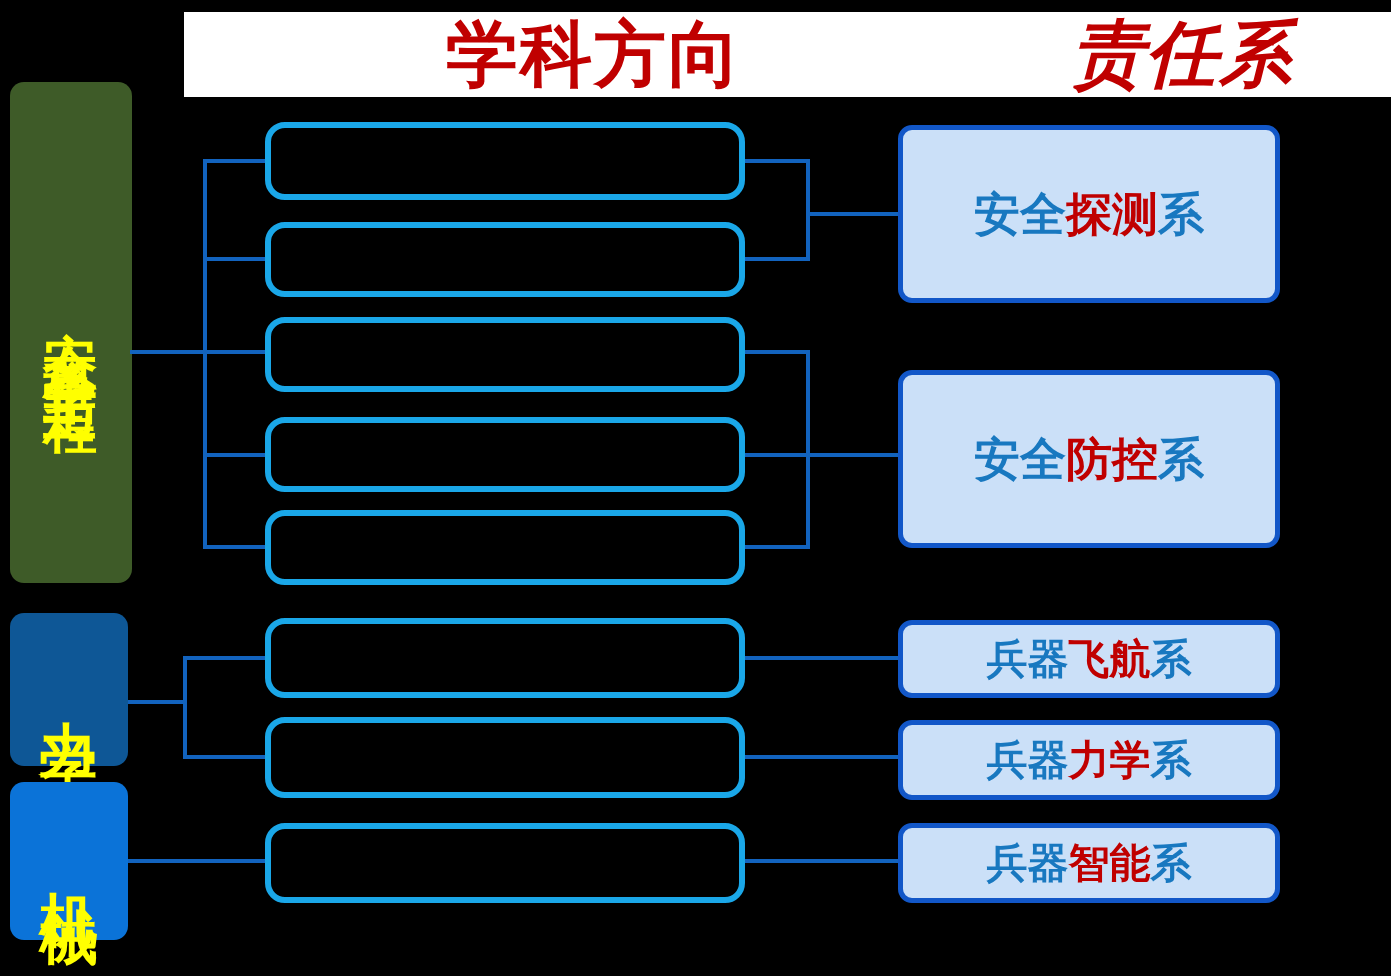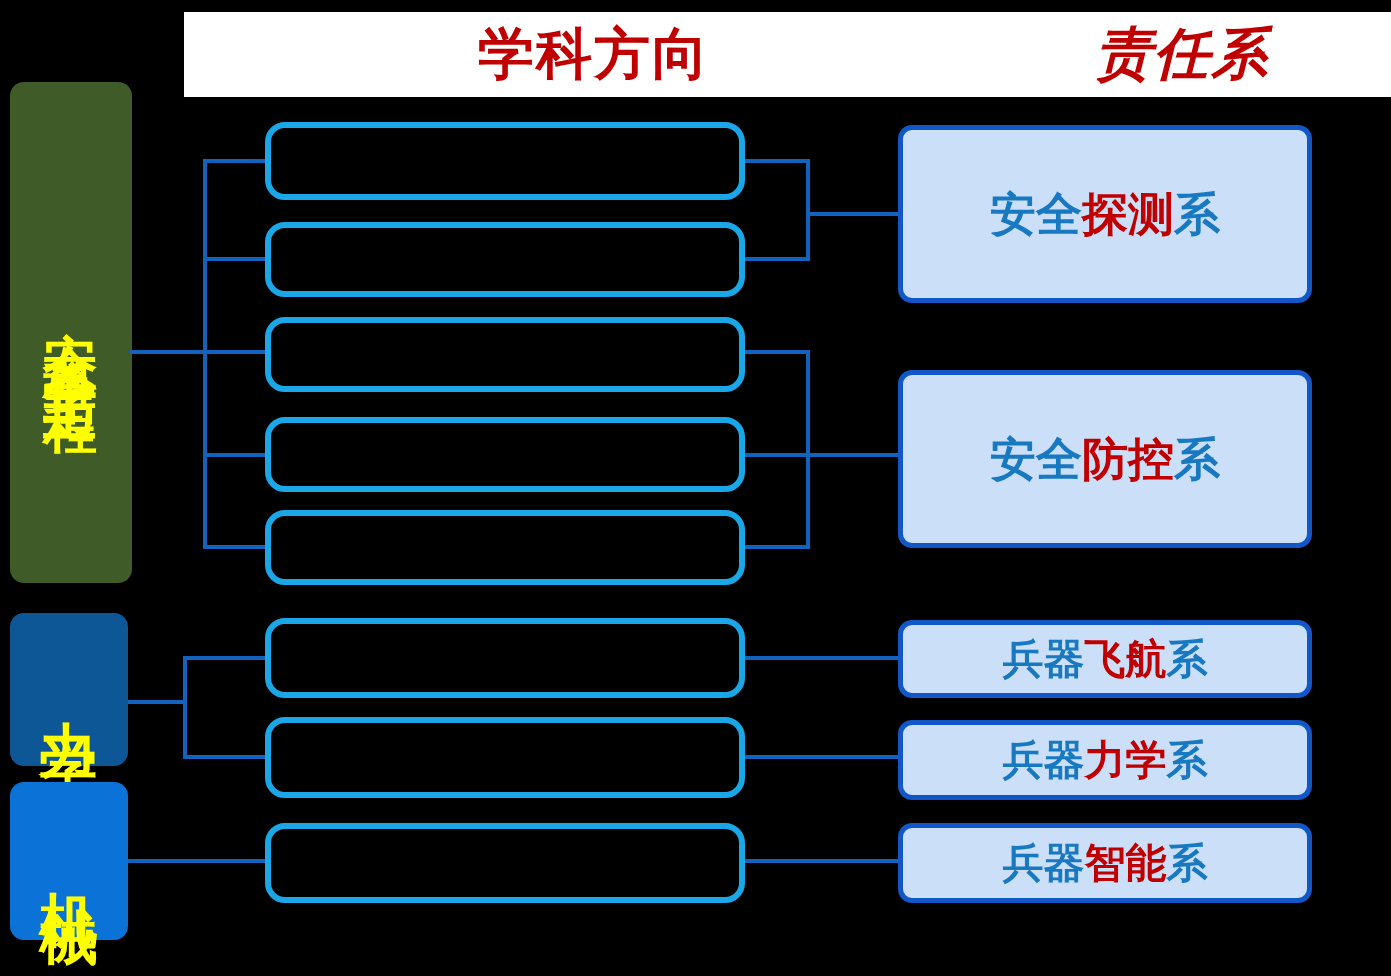--- a/index.html
+++ b/index.html
@@ -16,21 +16,21 @@
   .header-bar {
     position: absolute;
     left: 184px; top: 12px;
     width: 1207px; height: 85px;
     background: var(--header_bg, #ffffff);
   }
   .header-label {
     position: absolute;
     top: 0; height: 85px;
     display: flex; align-items: center; justify-content: center;
-    font-size: 56px; font-weight: bold;
+    font-size: 72px; font-weight: bold;
     color: var(--header_text, #C00000);
     letter-spacing: 2px;
     white-space: nowrap;
   }
   .header-label.col1 { left: 150px;  width: 520px; }   
   .header-label.col2 { left: 790px;  width: 417px; font-style: italic; }   
 
   
   .category {
     position: absolute;
@@ -61,21 +61,21 @@
   .m3 { top: 317px; height: 75px; }
   .m4 { top: 417px; height: 75px; }
   .m5 { top: 510px; height: 75px; }
   .m6 { top: 618px; height: 80px; }
   .m7 { top: 717px; height: 81px; }
   .m8 { top: 823px; height: 80px; }
 
   
   .dept {
     position: absolute;
-    left: 898px; width: 414px;
+    left: 898px; width: 382px;
     box-sizing: border-box;
     background: var(--department_bg, #CBE0F8);
     border: 5px solid var(--department_border, #1257C8);
     border-radius: 14px;
     display: flex; align-items: center; justify-content: center;
     font-weight: bold;
     white-space: nowrap;
     line-height: 1;
     text-align: right;
   }

